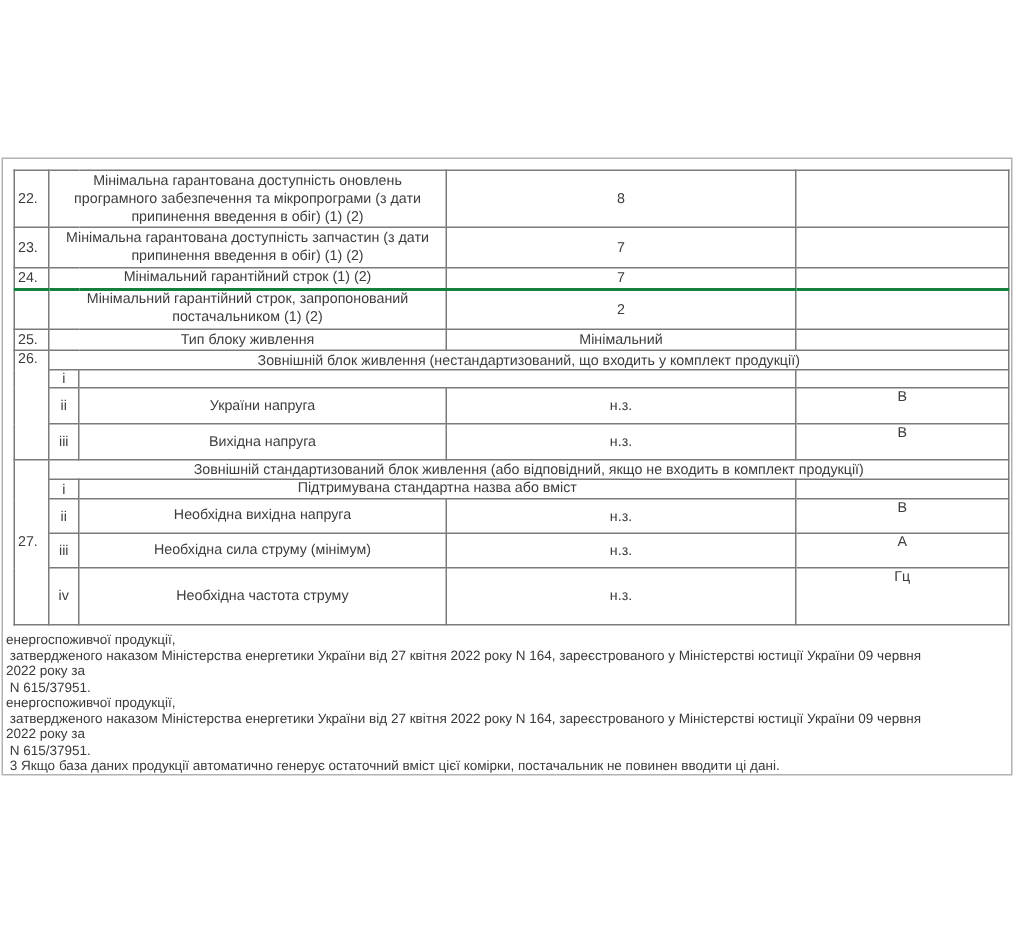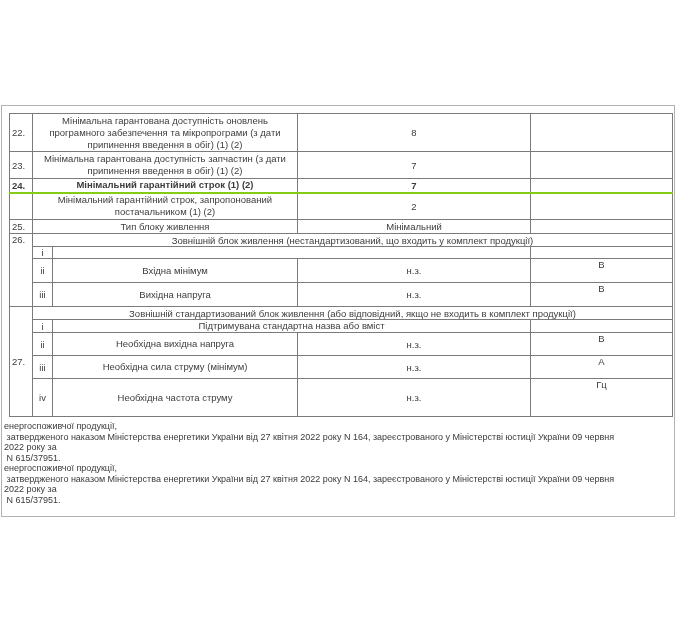--- a/index.html
+++ b/index.html
@@ -69,22 +69,21 @@
     line-height: 11px;
     padding-top: 1px;
   }
   td.hdr {
     text-align: center;
     vertical-align: middle;
     line-height: 11px;
     padding: 1px 3px;
   }
   tr.thick td {
-    border-bottom: 2px solid #84cc16;
-    font-weight: bold;
+    border-bottom: 2px solid #15803d;
   }
   .footnotes {
     margin: 4px 0 0 2px;
     font-size: 9px;
     line-height: 10.5px;
     color: #3a3a3a;
   }
   .fn-line {
     white-space: pre;
     overflow: hidden;
@@ -146,21 +145,21 @@
     </tr>
 
     <tr style="height:11px">
       <td class="idx">i</td>
       <td class="desc" colspan="2"></td>
       <td class="unit"></td>
     </tr>
 
     <tr style="height:24px">
       <td class="idx">ii</td>
-      <td class="desc">Вхідна мінімум</td>
+      <td class="desc">України напруга</td>
       <td class="val">н.з.</td>
       <td class="unit">В</td>
     </tr>
 
     <tr style="height:24px">
       <td class="idx">iii</td>
       <td class="desc">Вихідна напруга</td>
       <td class="val">н.з.</td>
       <td class="unit">В</td>
     </tr>
@@ -201,15 +200,16 @@
 
   <div class="footnotes">
     <div class="fn-line">енергоспоживчої продукції,</div>
     <div class="fn-line"> затвердженого наказом Міністерства енергетики України від 27 квітня 2022 року N 164, зареєстрованого у Міністерстві юстиції України 09 червня</div>
     <div class="fn-line">2022 року за</div>
     <div class="fn-line"> N 615/37951.</div>
     <div class="fn-line">енергоспоживчої продукції,</div>
     <div class="fn-line"> затвердженого наказом Міністерства енергетики України від 27 квітня 2022 року N 164, зареєстрованого у Міністерстві юстиції України 09 червня</div>
     <div class="fn-line">2022 року за</div>
     <div class="fn-line"> N 615/37951.</div>
+    <div class="fn-line"> 3 Якщо база даних продукції автоматично генерує остаточний вміст цієї комірки, постачальник не повинен вводити ці дані.</div>
   </div>
 
 </div>
 
 </body></html>

